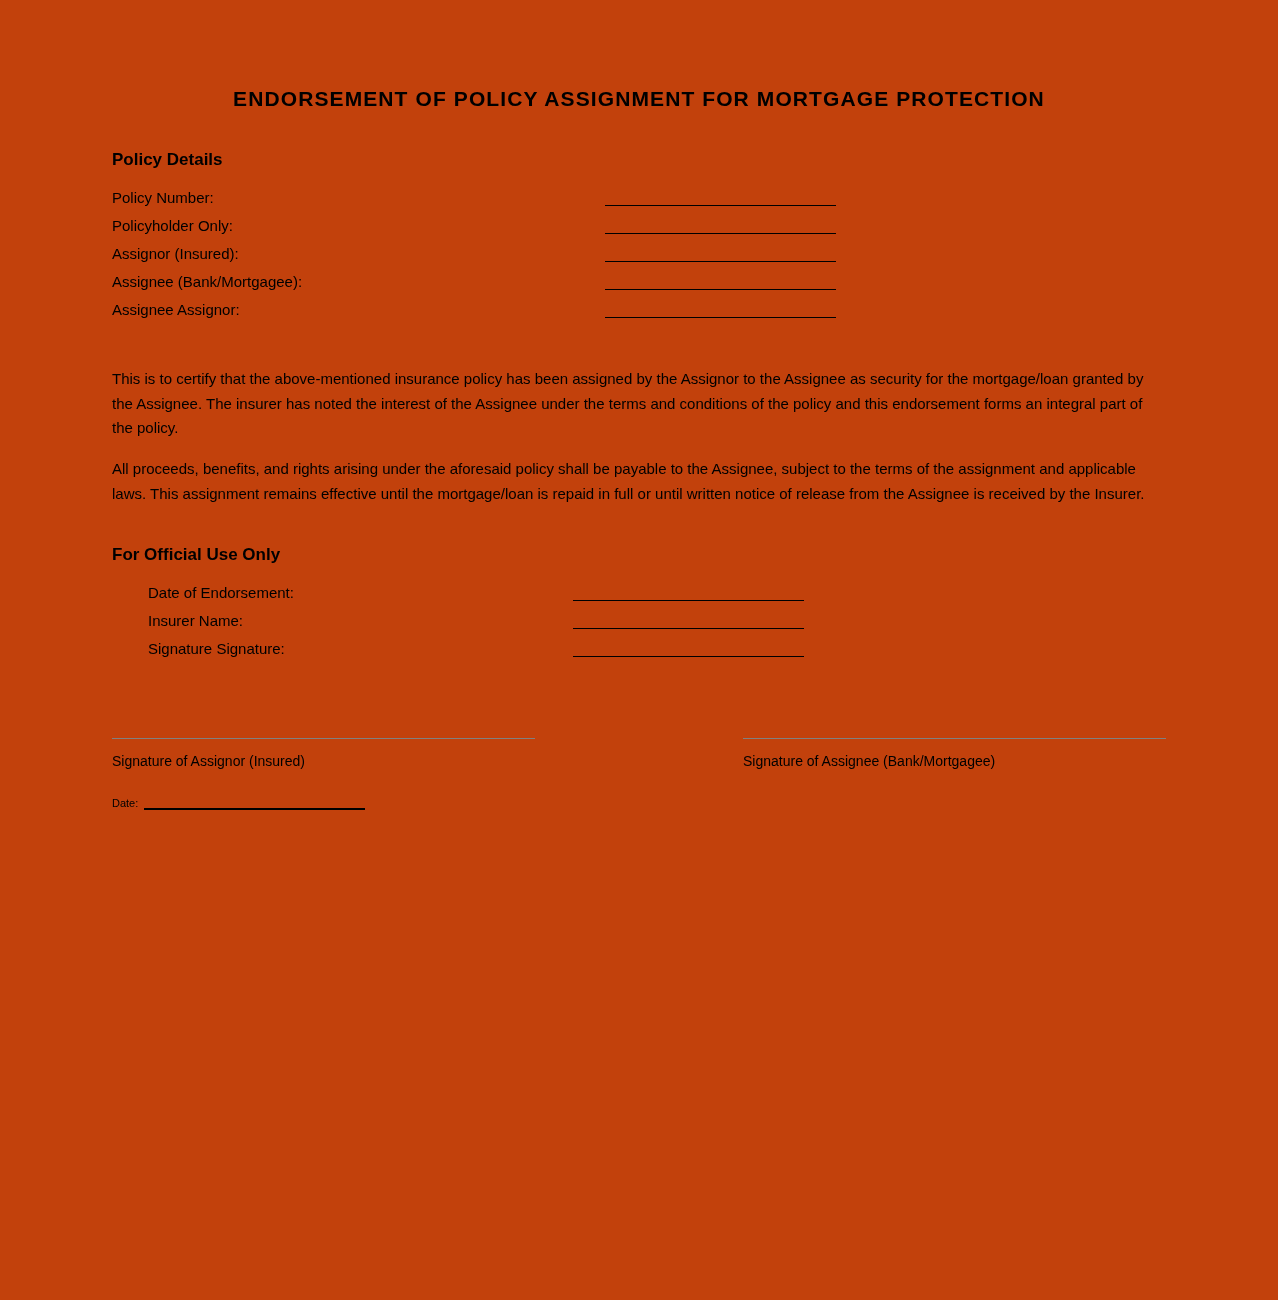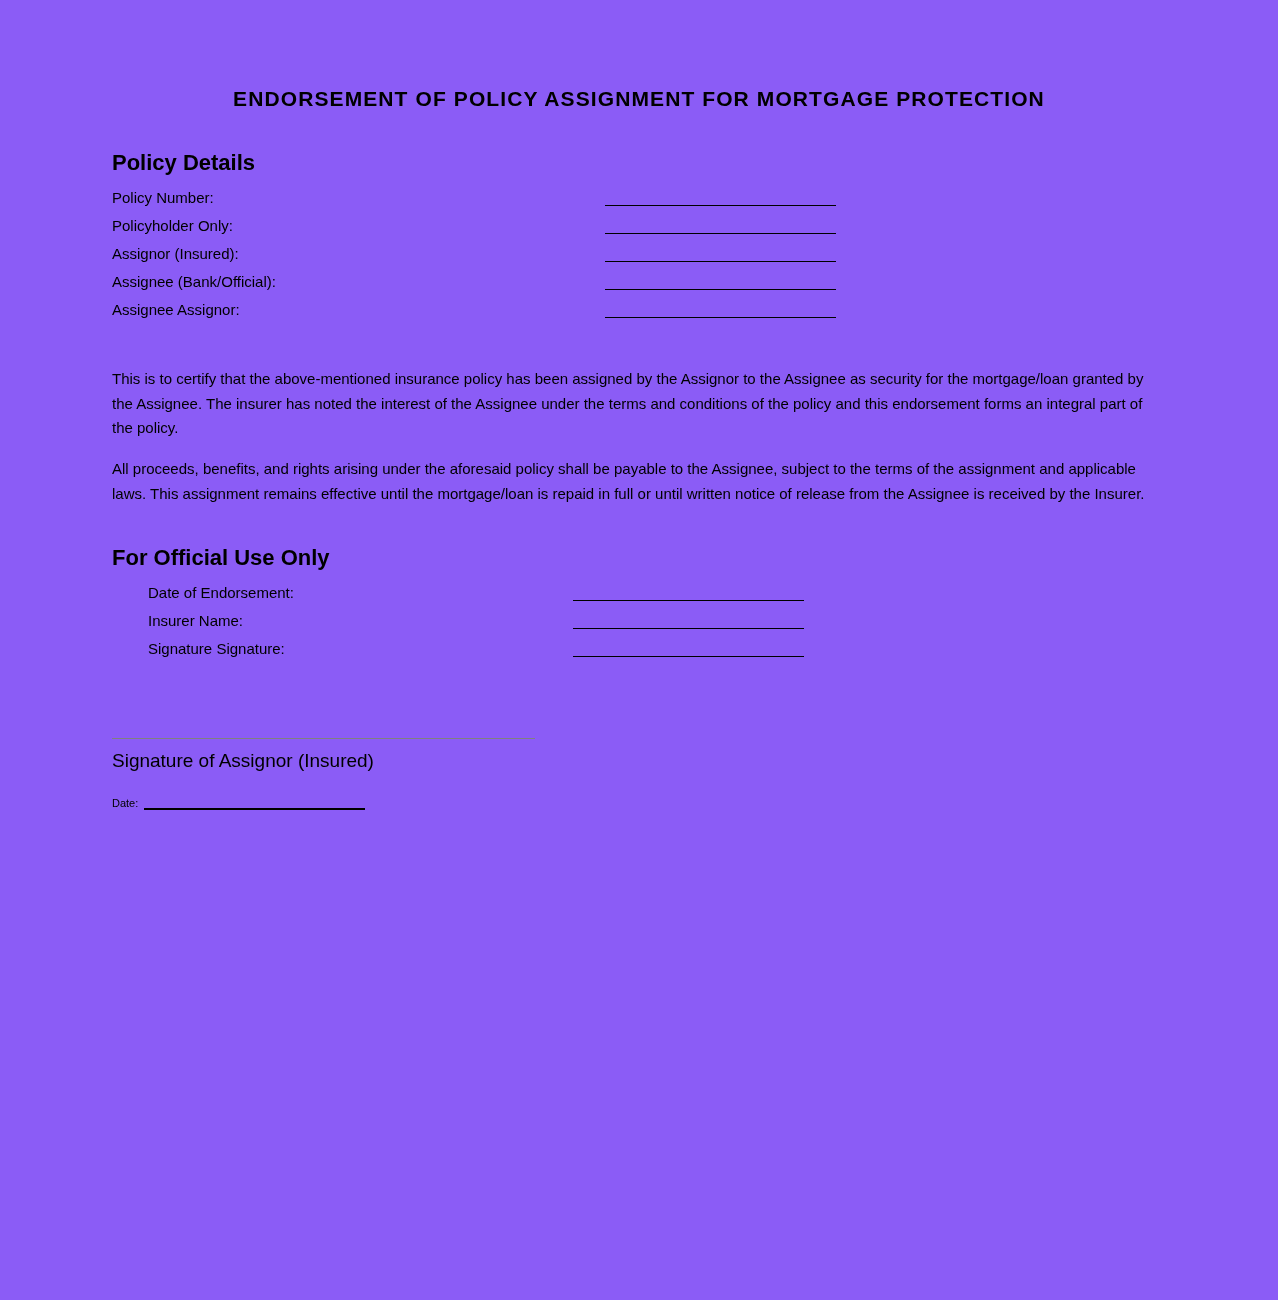--- a/index.html
+++ b/index.html
@@ -12,42 +12,42 @@
     height: 1300px;
     font-family: "Liberation Sans", sans-serif;
     color: #000000;
     -webkit-font-smoothing: antialiased;
   }
 
   .page {
     position: relative;
     width: 1278px;
     height: 1300px;
-    background: #8b5cf6;
+    background: #c2410c;
     overflow: hidden;
   }
 
   .doc-title {
     position: absolute;
     top: 86px;
     left: 0;
     width: 1278px;
     text-align: center;
     font-size: 21px;
     font-weight: bold;
     letter-spacing: 1.1px;
     text-transform: uppercase;
     color: #000000;
     line-height: 1.2;
   }
 
   .section-heading {
     position: absolute;
     left: 112px;
-    font-size: 22px;
+    font-size: 17px;
     font-weight: bold;
     color: #000000;
     line-height: 1.2;
     white-space: nowrap;
   }
   .section-heading.policy-details { top: 150px; }
   .section-heading.official-use  { top: 545px; }
 
   
   .field-row {
@@ -100,21 +100,21 @@
   .sig-block.left  { left: 112px; width: 423px; }
   .sig-block.right { left: 743px; width: 423px; }
 
   .sig-rule {
     width: 100%;
     height: 0;
     border-bottom: 1px solid #808080;
   }
   .sig-caption {
     margin-top: 12px;
-    font-size: 19px;
+    font-size: 14px;
     line-height: 20px;
     color: #000000;
     white-space: nowrap;
   }
 
   .date-row {
     position: absolute;
     left: 112px;
     top: 793px;
     font-size: 11px;
@@ -152,21 +152,21 @@
       <span class="field-label">Policyholder Only:</span>
       <span class="field-rule" title=""></span>
     </div>
 
     <div class="field-row" style="top:56px;">
       <span class="field-label">Assignor (Insured):</span>
       <span class="field-rule" title=""></span>
     </div>
 
     <div class="field-row" style="top:84px;">
-      <span class="field-label">Assignee (Bank/Official):</span>
+      <span class="field-label">Assignee (Bank/Mortgagee):</span>
       <span class="field-rule" title=""></span>
     </div>
 
     <div class="field-row" style="top:112px;">
       <span class="field-label">Assignee Assignor:</span>
       <span class="field-rule" title=""></span>
     </div>
 
   </div>
 
@@ -193,18 +193,22 @@
       <span class="field-rule" title=""></span>
     </div>
 
   </div>
 
   <div class="sig-block left">
     <div class="sig-rule"></div>
     <div class="sig-caption">Signature of Assignor (Insured)</div>
   </div>
 
+  <div class="sig-block right">
+    <div class="sig-rule"></div>
+    <div class="sig-caption">Signature of Assignee (Bank/Mortgagee)</div>
+  </div>
 
   <div class="date-row">
     <span class="date-label">Date:</span><span class="date-rule" title=""></span>
   </div>
 
 </div>
 
 </body></html>

